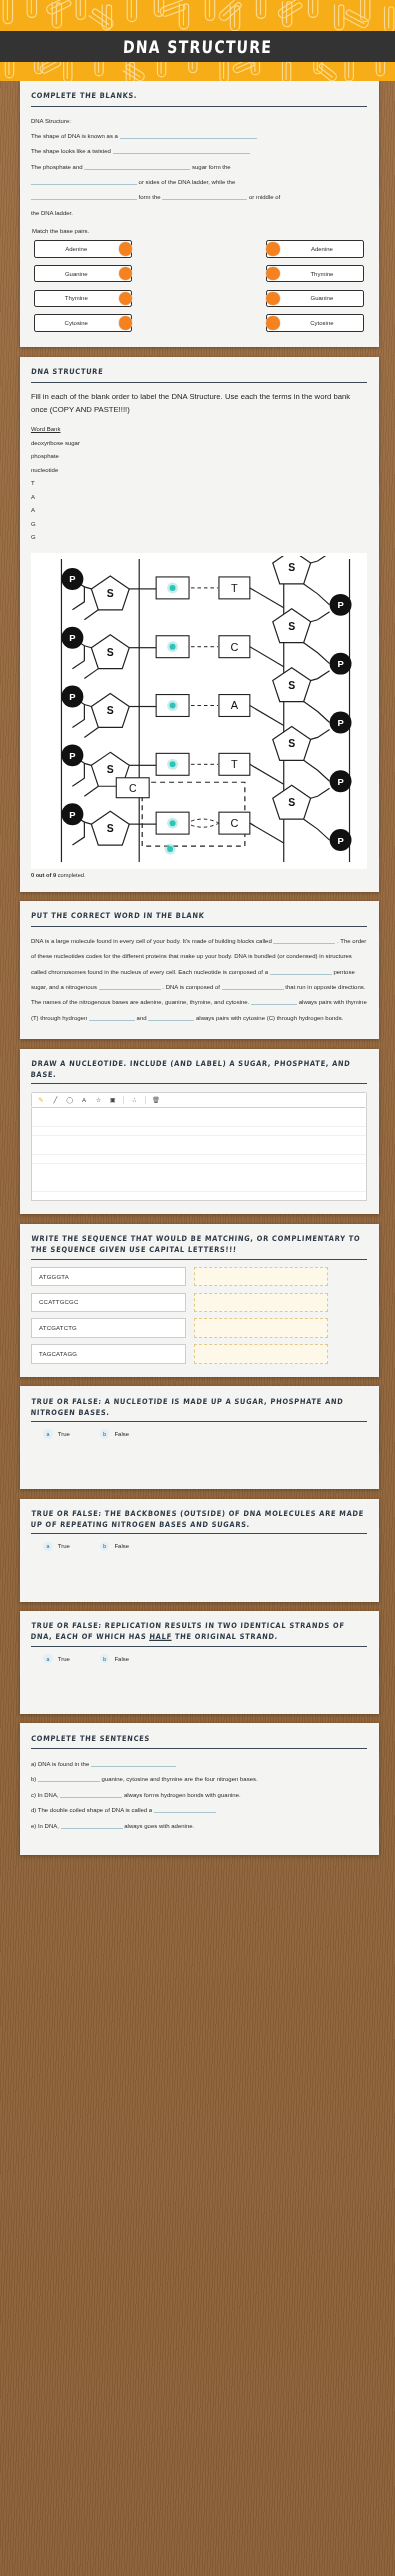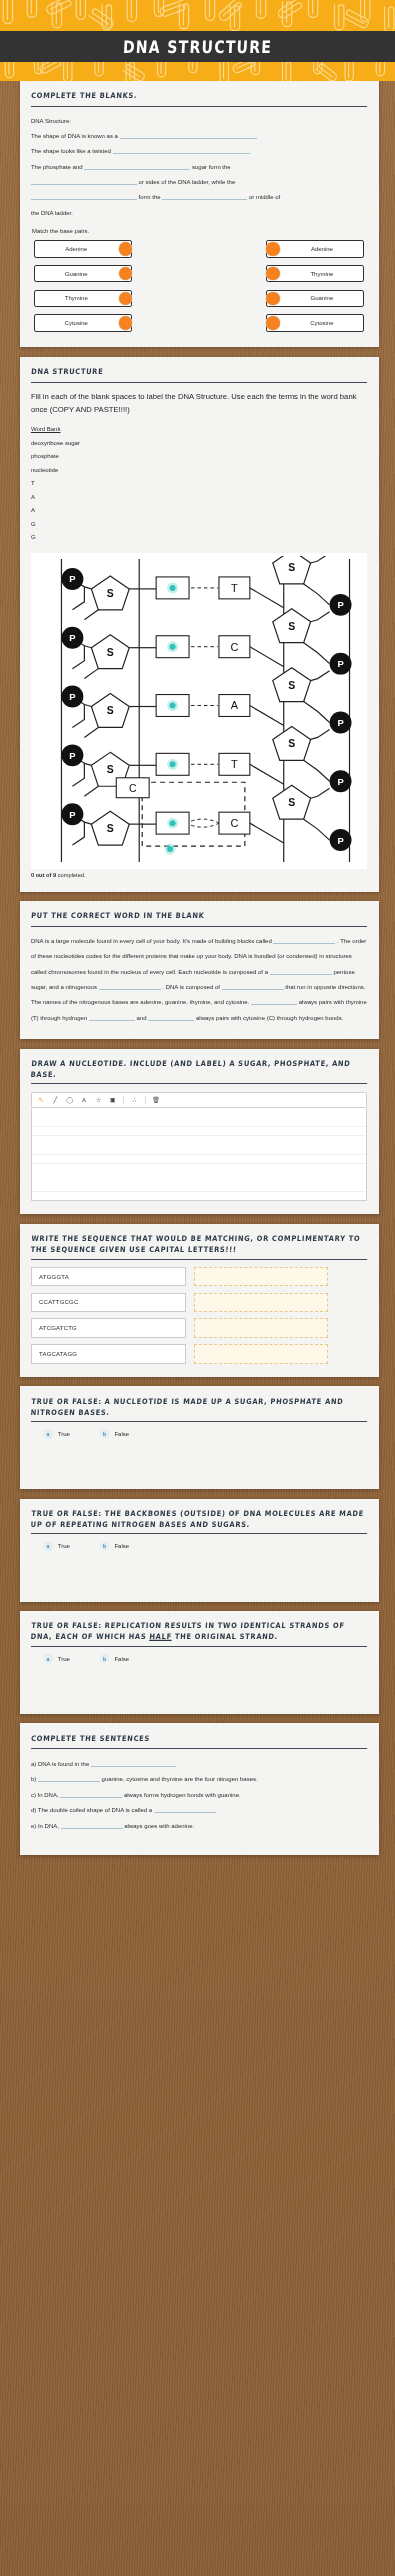--- a/index.html
+++ b/index.html
@@ -319,21 +319,21 @@
       </div>
     </div>
   </div>
 
   <div class="spacer"></div>
 
   <div class="sheet">
     <div class="sec-title">DNA STRUCTURE</div>
     <hr class="sec-rule">
 
-    <div class="body-txt lead">Fill in each of the blank spaces to label the DNA Structure. Use each the terms in the word bank once (COPY AND PASTE!!!!)</div>
+    <div class="body-txt lead">Fill in each of the blank order to label the DNA Structure. Use each the terms in the word bank once (COPY AND PASTE!!!!)</div>
 
     <div style="height:9.3px"></div>
 
     <div class="wb-title">Word Bank</div>
     <div>
       <div class="wb-item">deoxyribose sugar</div>
       <div class="wb-item">phosphate</div>
       <div class="wb-item">nucleotide</div>
       <div class="wb-item">T</div>
       <div class="wb-item">A</div>

